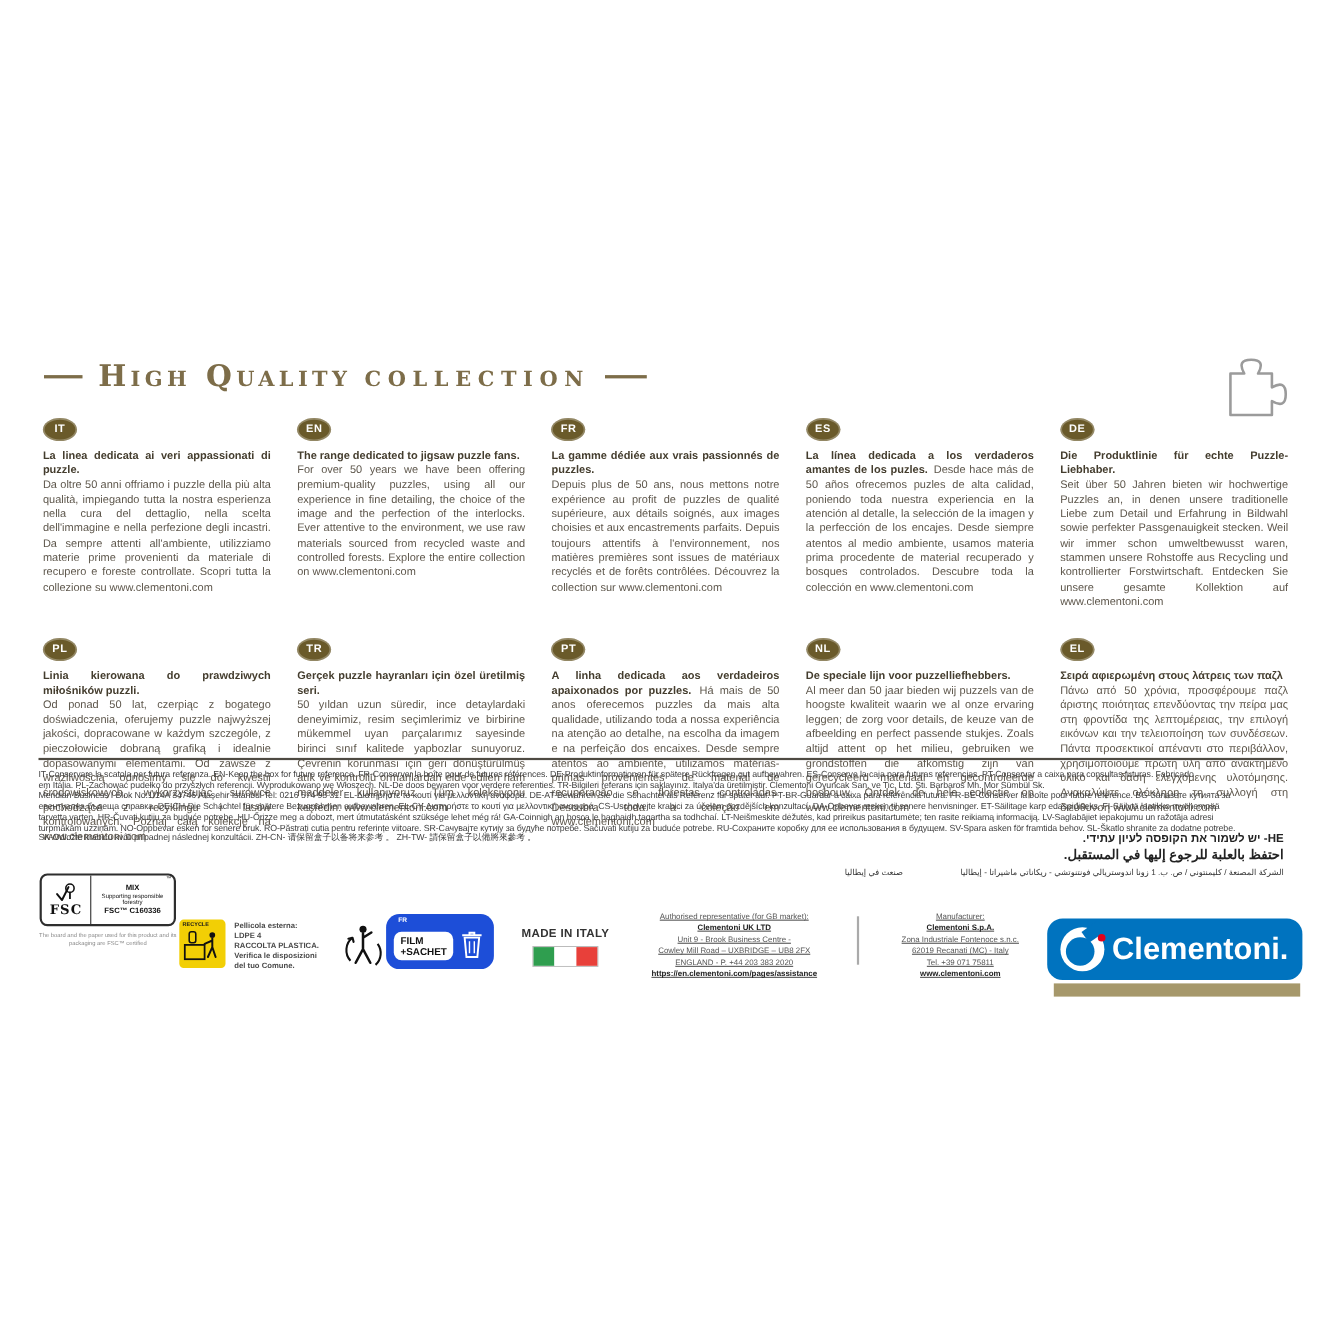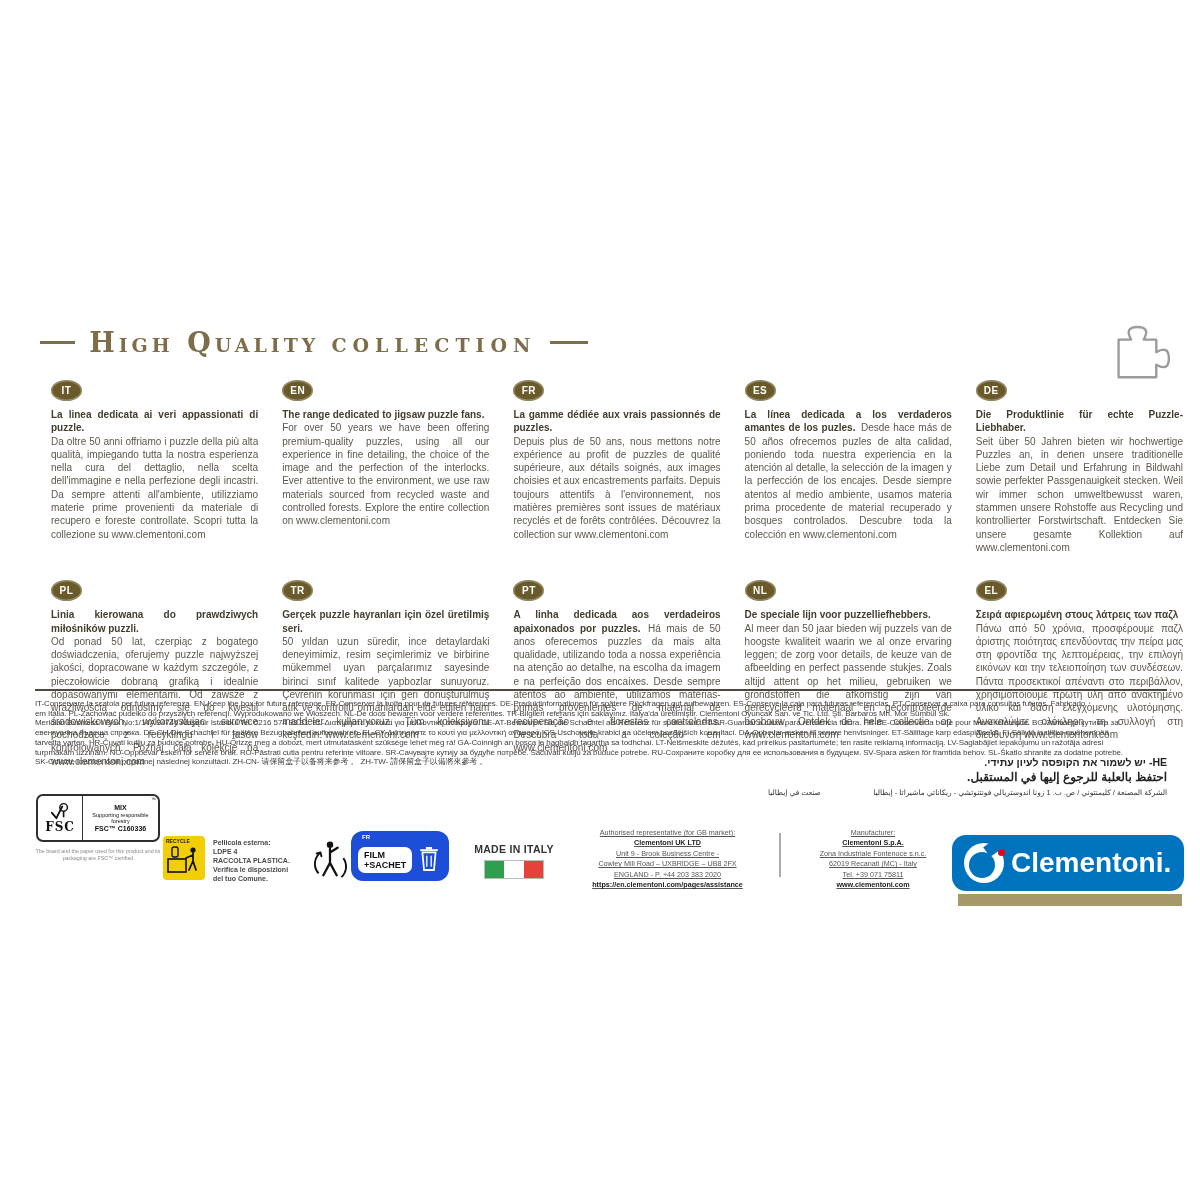--- a/index.html
+++ b/index.html
@@ -13,21 +13,21 @@
   .hq-rule.left{width:58px;} .hq-rule.right{width:62px;}
   .hq-title{margin:0;white-space:nowrap;display:flex;align-items:baseline;}
   .t-main{font-family:"DejaVu Serif",serif;font-weight:700;font-size:27px;
           font-variant:small-caps;letter-spacing:4px;}
   .t-sub{font-family:"DejaVu Serif",serif;font-weight:600;font-size:19px;
          letter-spacing:6px;margin-left:12px;}
 
   .puzzle-icon{position:absolute;left:1106px;top:316px;}
 
   
-  .lang-grid{position:absolute;left:51px;top:380px;width:1132px;
+  .lang-grid{position:absolute;left:39px;top:380px;width:1132px;
              display:grid;grid-template-columns:repeat(5,1fr);column-gap:24px;row-gap:26px;}
   .badge{width:31px;height:21px;border-radius:50%;background:#6a5a2a;color:#fff;
          font-size:10px;font-weight:700;letter-spacing:.5px;text-align:center;line-height:21px;
          box-shadow:inset 0 0 0 1.5px rgba(255,255,255,.28);margin-bottom:7px;}
   .lang-text{margin:0;font-size:10px;line-height:1.33;color:#5d564b;text-align:justify;}
   .lang-heading{font-weight:700;color:#443d2e;}
   .block-head .lang-heading{display:block;}
   .inline-head .lang-heading{margin-right:2px;}
 
   

